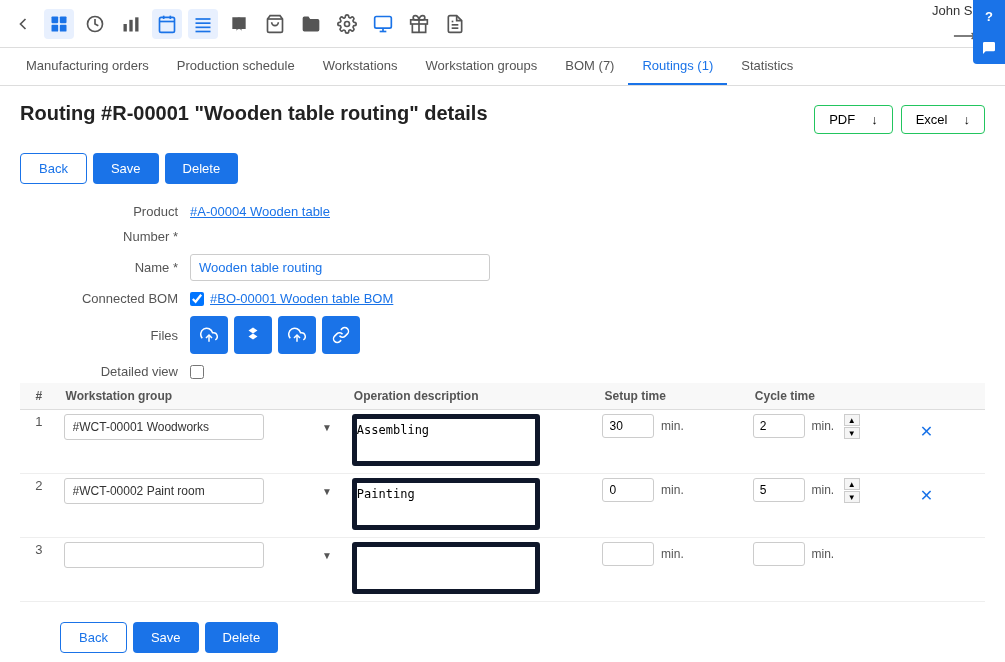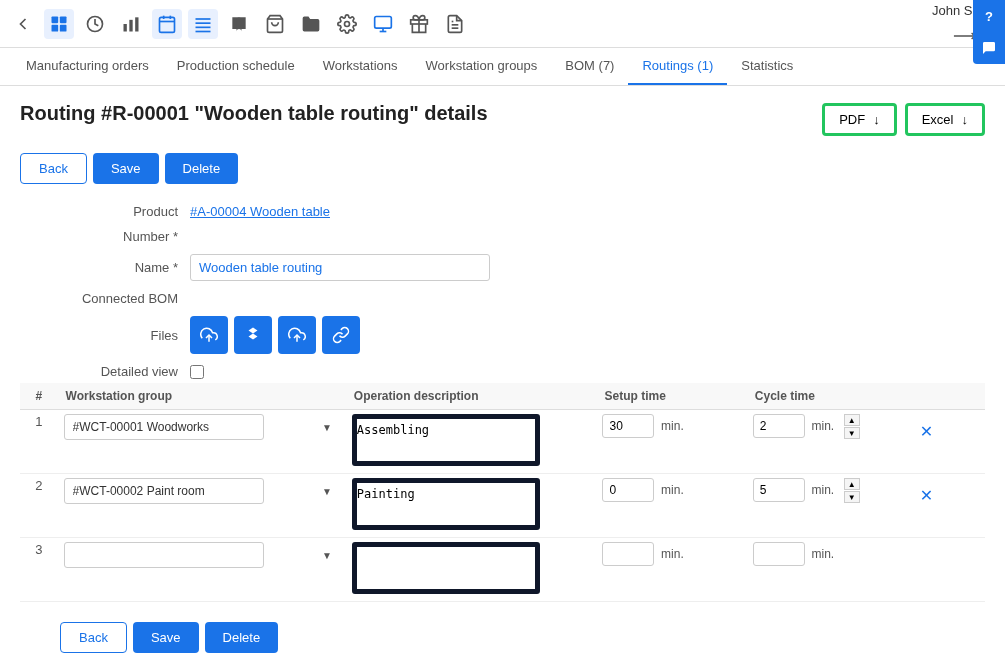--- a/index.html
+++ b/index.html
@@ -37,22 +37,22 @@
     .nav-tab.plain { color: #555; }
 
     
     .main { padding: 16px 20px; }
 
     .page-title { font-size: 20px; font-weight: 600; color: #222; margin-bottom: 12px; }
 
     .page-header { display: flex; align-items: center; justify-content: space-between; margin-bottom: 16px; }
     .export-buttons { display: flex; gap: 8px; }
     .export-btn {
-      border: 3px solid #22c55e; background: #fff; padding: 6px 14px; border-radius: 4px;
-      cursor: pointer; font-size: 13px; display: flex; align-items: center; gap: 8px;
+      border: 1px solid #22c55e; background: #fff; padding: 6px 14px; border-radius: 4px;
+      cursor: pointer; font-size: 13px; display: flex; align-items: center; gap: 16px;
     }
 
     
     .action-buttons { display: flex; gap: 6px; margin-bottom: 20px; }
     .btn-back {
       background: #fff; border: 1px solid #1a73e8; color: #1a73e8;
       padding: 7px 18px; border-radius: 4px; cursor: pointer; font-size: 13px;
     }
     .btn-save {
       background: #1a73e8; border: none; color: #fff;
@@ -297,20 +297,24 @@
       <span class="form-label">Number *</span>
     </div>
 
     <div class="form-row">
       <span class="form-label">Name *</span>
       <input class="form-input" type="text" value="Wooden table routing" style="">
     </div>
 
     <div class="form-row">
       <span class="form-label">Connected BOM</span>
+      <div class="connected-bom-row">
+        <input type="checkbox" checked="" class="checkbox-input" style="">
+        <a class="form-link">#BO-00001 Wooden table BOM</a>
+      </div>
     </div>
 
     <div class="form-row">
       <span class="form-label">Files</span>
       <div class="file-buttons">
         <button class="file-btn">
           <svg width="18" height="18" viewBox="0 0 24 24" fill="none" stroke="#fff" stroke-width="2">
               <polyline points="16,16 12,12 8,16"></polyline>
               <line x1="12" y1="12" x2="12" y2="21"></line>
               <path d="M20.39 18.39A5 5 0 0 0 18 9h-1.26A8 8 0 1 0 3 16.3"></path>

